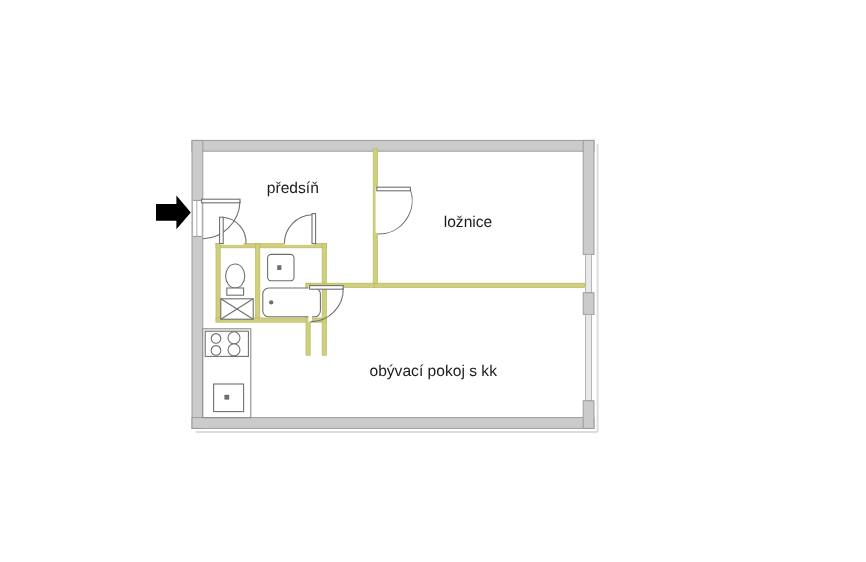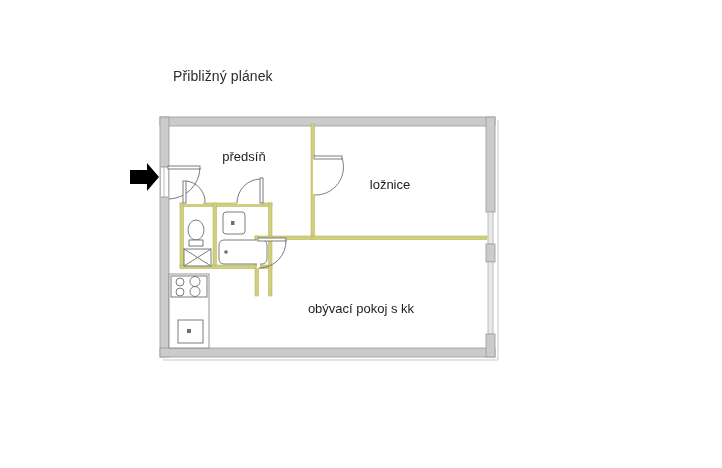--- a/index.html
+++ b/index.html
@@ -31,21 +31,20 @@
     font-family:"Liberation Sans", sans-serif;
     font-size:13px;
     fill:#1c1c1c;
   }
 </style>
 </head>
 <body>
 
 <div id="floorplan-root">
 
-  <div id="plan-title">Přibližný plánek</div>
 
   <svg id="plan-svg" width="722" height="468" viewBox="0 0 722 468">
 
     <g>
 
       <rect x="160" y="117" width="335" height="9" fill="#cbcbcb" stroke="#9a9a9a" stroke-width="0.8"></rect>
 
       <rect x="160" y="117" width="9" height="240" fill="#cbcbcb" stroke="#9a9a9a" stroke-width="0.8"></rect>
 
       <rect x="160" y="348" width="335" height="9" fill="#cbcbcb" stroke="#9a9a9a" stroke-width="0.8"></rect>

